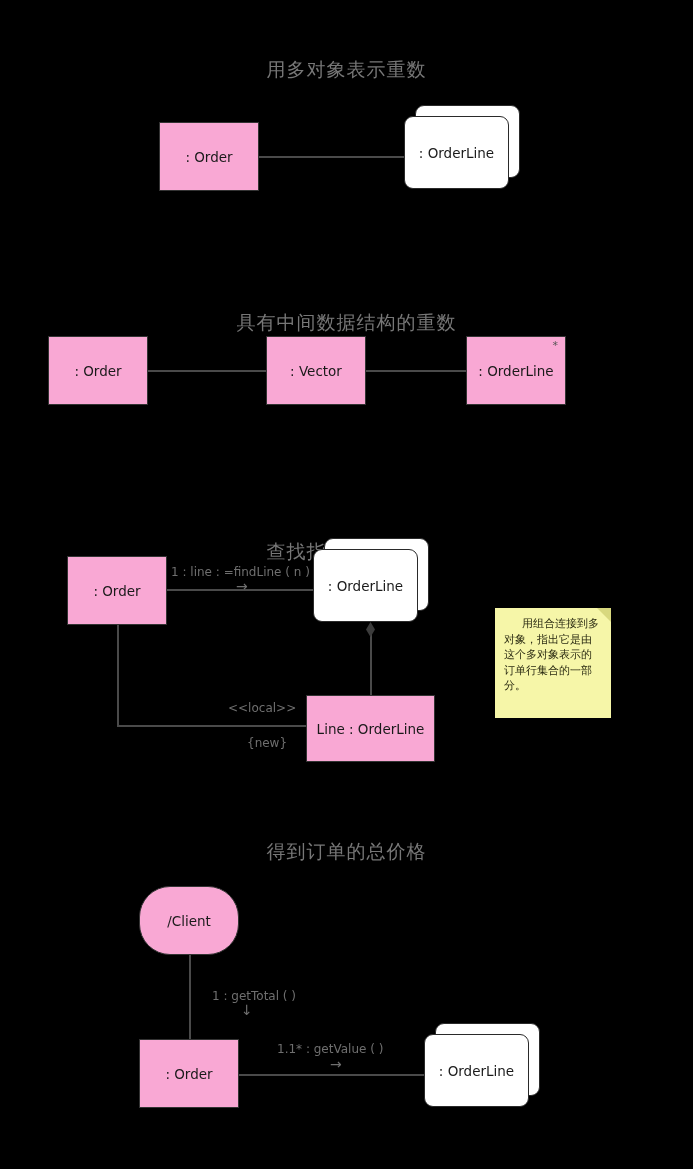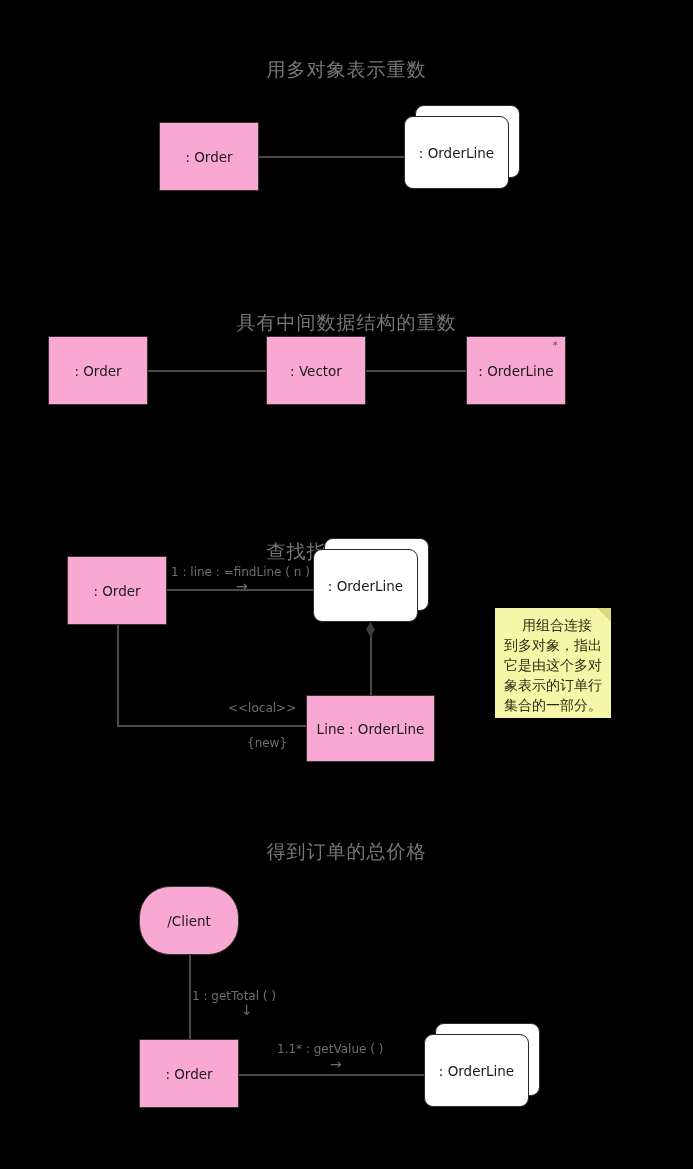--- a/index.html
+++ b/index.html
@@ -123,21 +123,21 @@
     background: #3c3c3c;
     clip-path: polygon(50% 0%, 100% 50%, 50% 100%, 0% 50%);
     z-index: 5;
   }
 
   
   .note {
     position: absolute;
     background: #f6f6a8;
     color: #2b2b12;
-    font-size: 14px;
+    font-size: 11px;
     line-height: 1.42;
     padding: 8px 9px 8px 9px;
     box-sizing: border-box;
     z-index: 7;
     font-family: "DejaVu Sans", "Liberation Sans", sans-serif;
     text-indent: 18px;
   }
   .note .fold {
     position: absolute;
     top: 0;
@@ -232,21 +232,21 @@
     <span>用组合连接到多对象，指出它是由这个多对象表示的订单行集合的一部分。</span>
   </div>
 
   <div class="section-title" style="top:839px;">得到订单的总价格</div>
 
   <div class="obj-box" style="left:139px; top:886px; width:100px; height:69px;border-radius:31px;">
     <span>/Client</span>
   </div>
 
   <div class="line-v" style="left:189px; top:955px; height:84px;"></div>
-  <div class="msg-label" style="left:192px; top:989px;">1 : getTotal ( )</div>
+  <div class="msg-label" style="left:212px; top:989px;">1 : getTotal ( )</div>
   <div class="arrow-glyph" style="left:241px; top:1003px;">↓</div>
 
   <div class="obj-box" style="left:139px; top:1039px; width:100px; height:69px;">
     <span>: Order</span>
   </div>
 
   <div class="line-h" style="left:239px; top:1074px; width:190px;"></div>
   <div class="msg-label" style="left:277px; top:1042px;">1.1* : getValue ( )</div>
   <div class="arrow-glyph" style="left:330px; top:1057px;">→</div>
 

